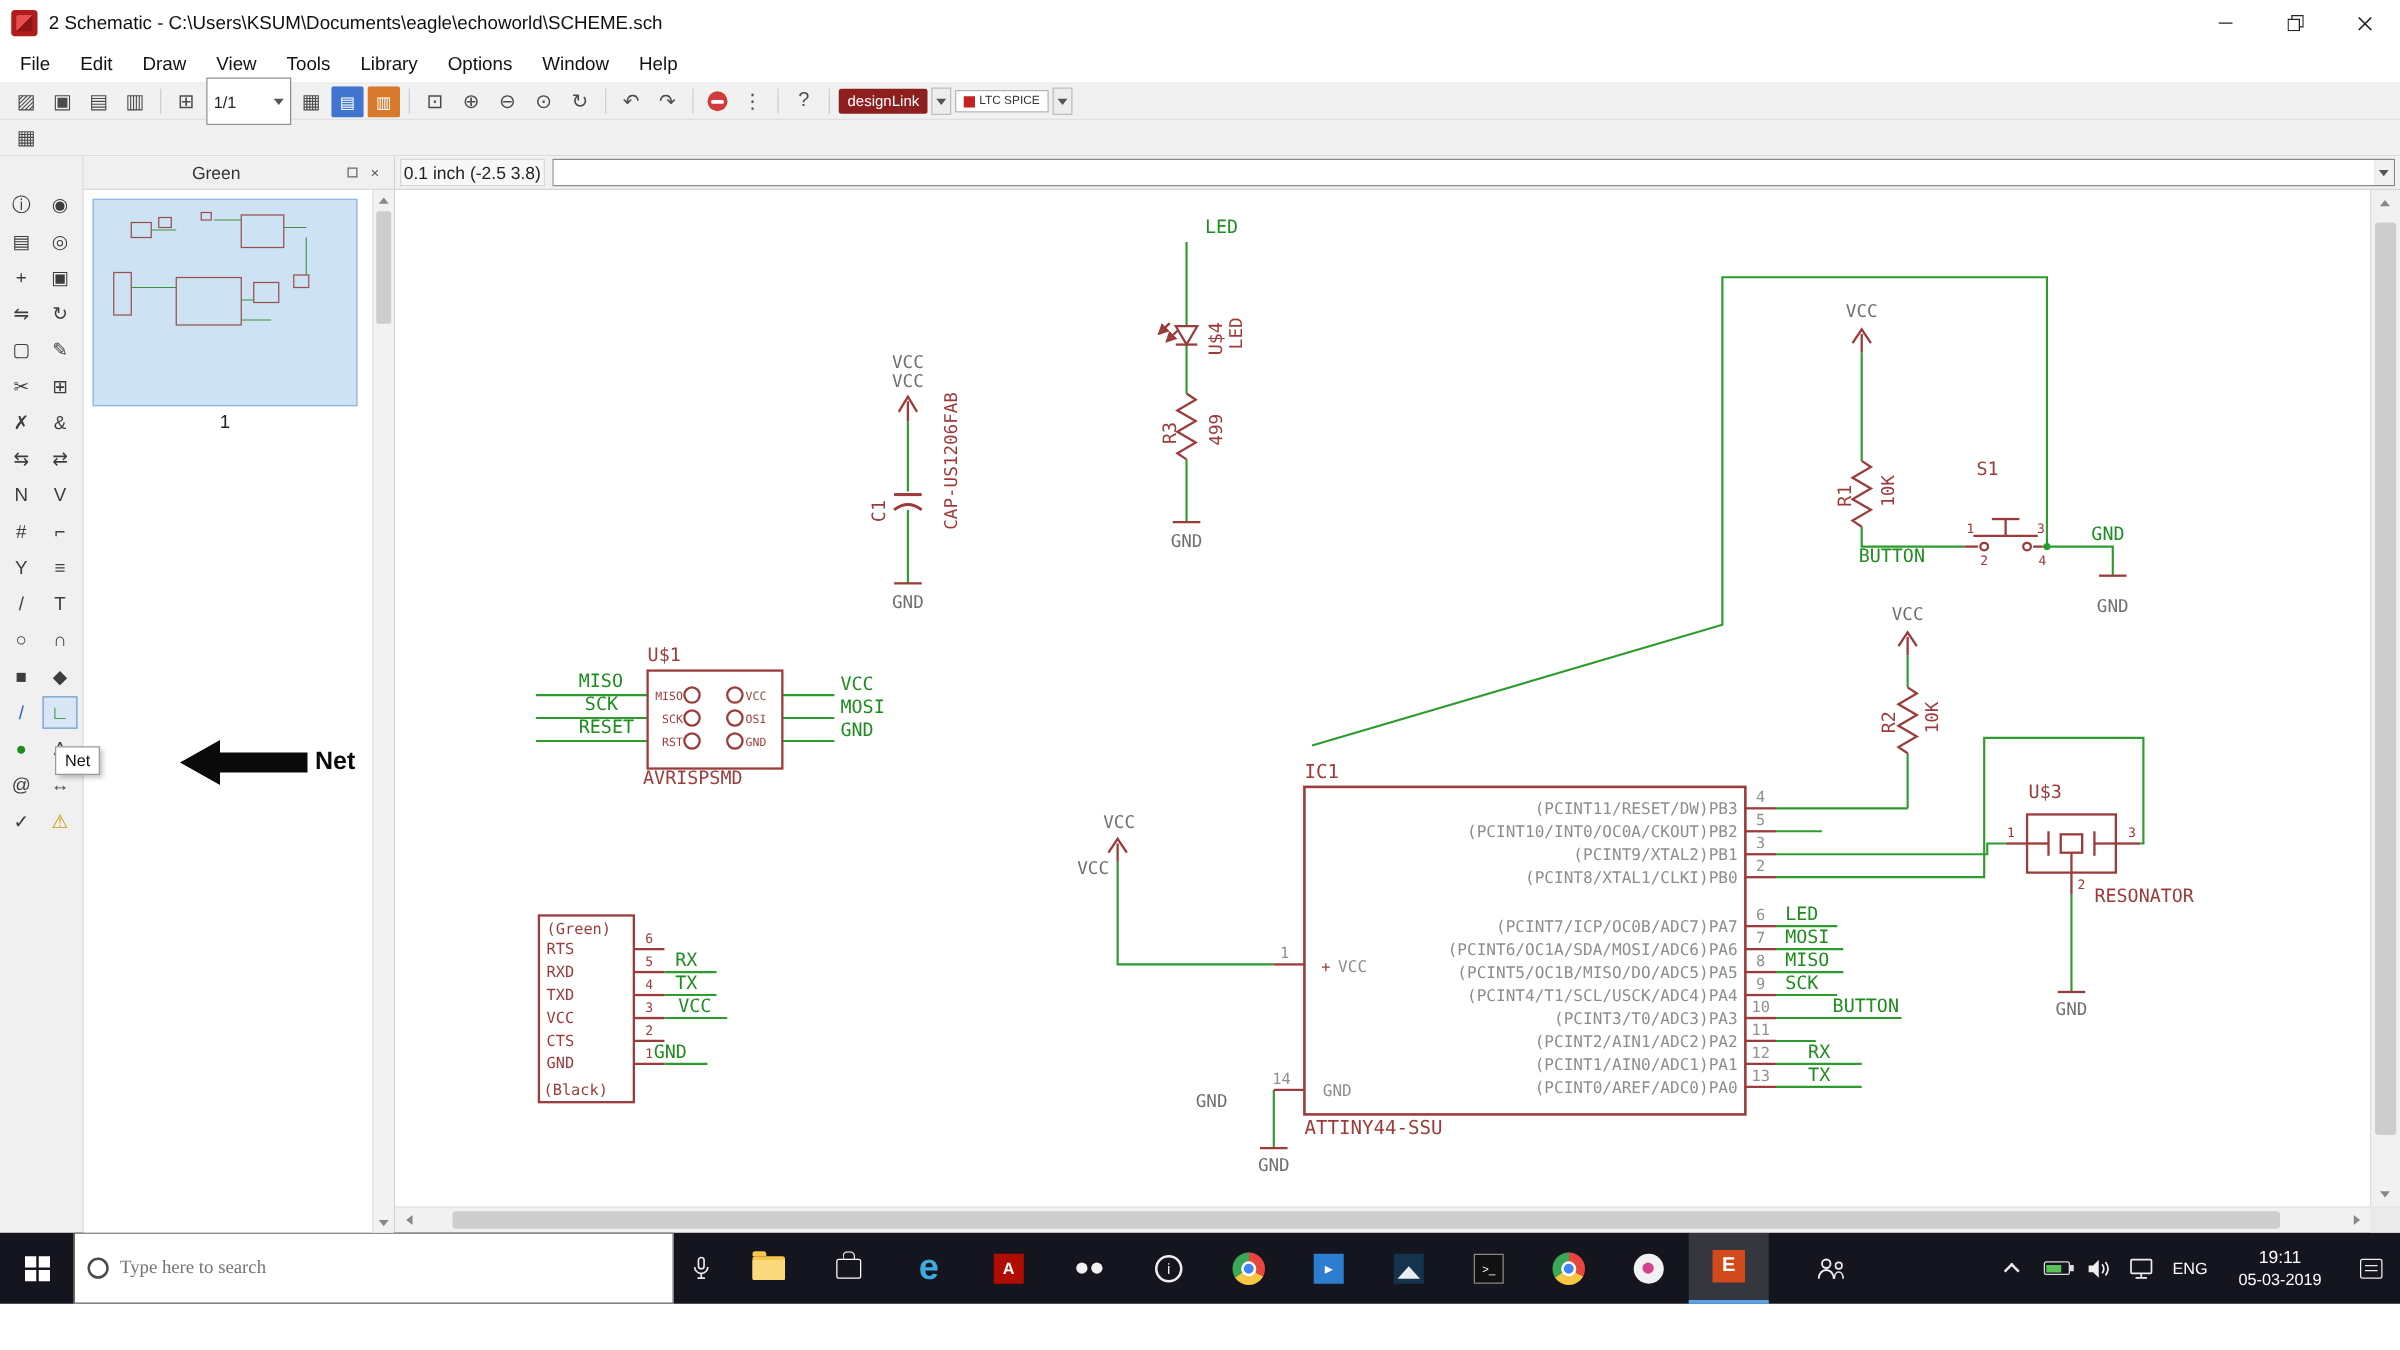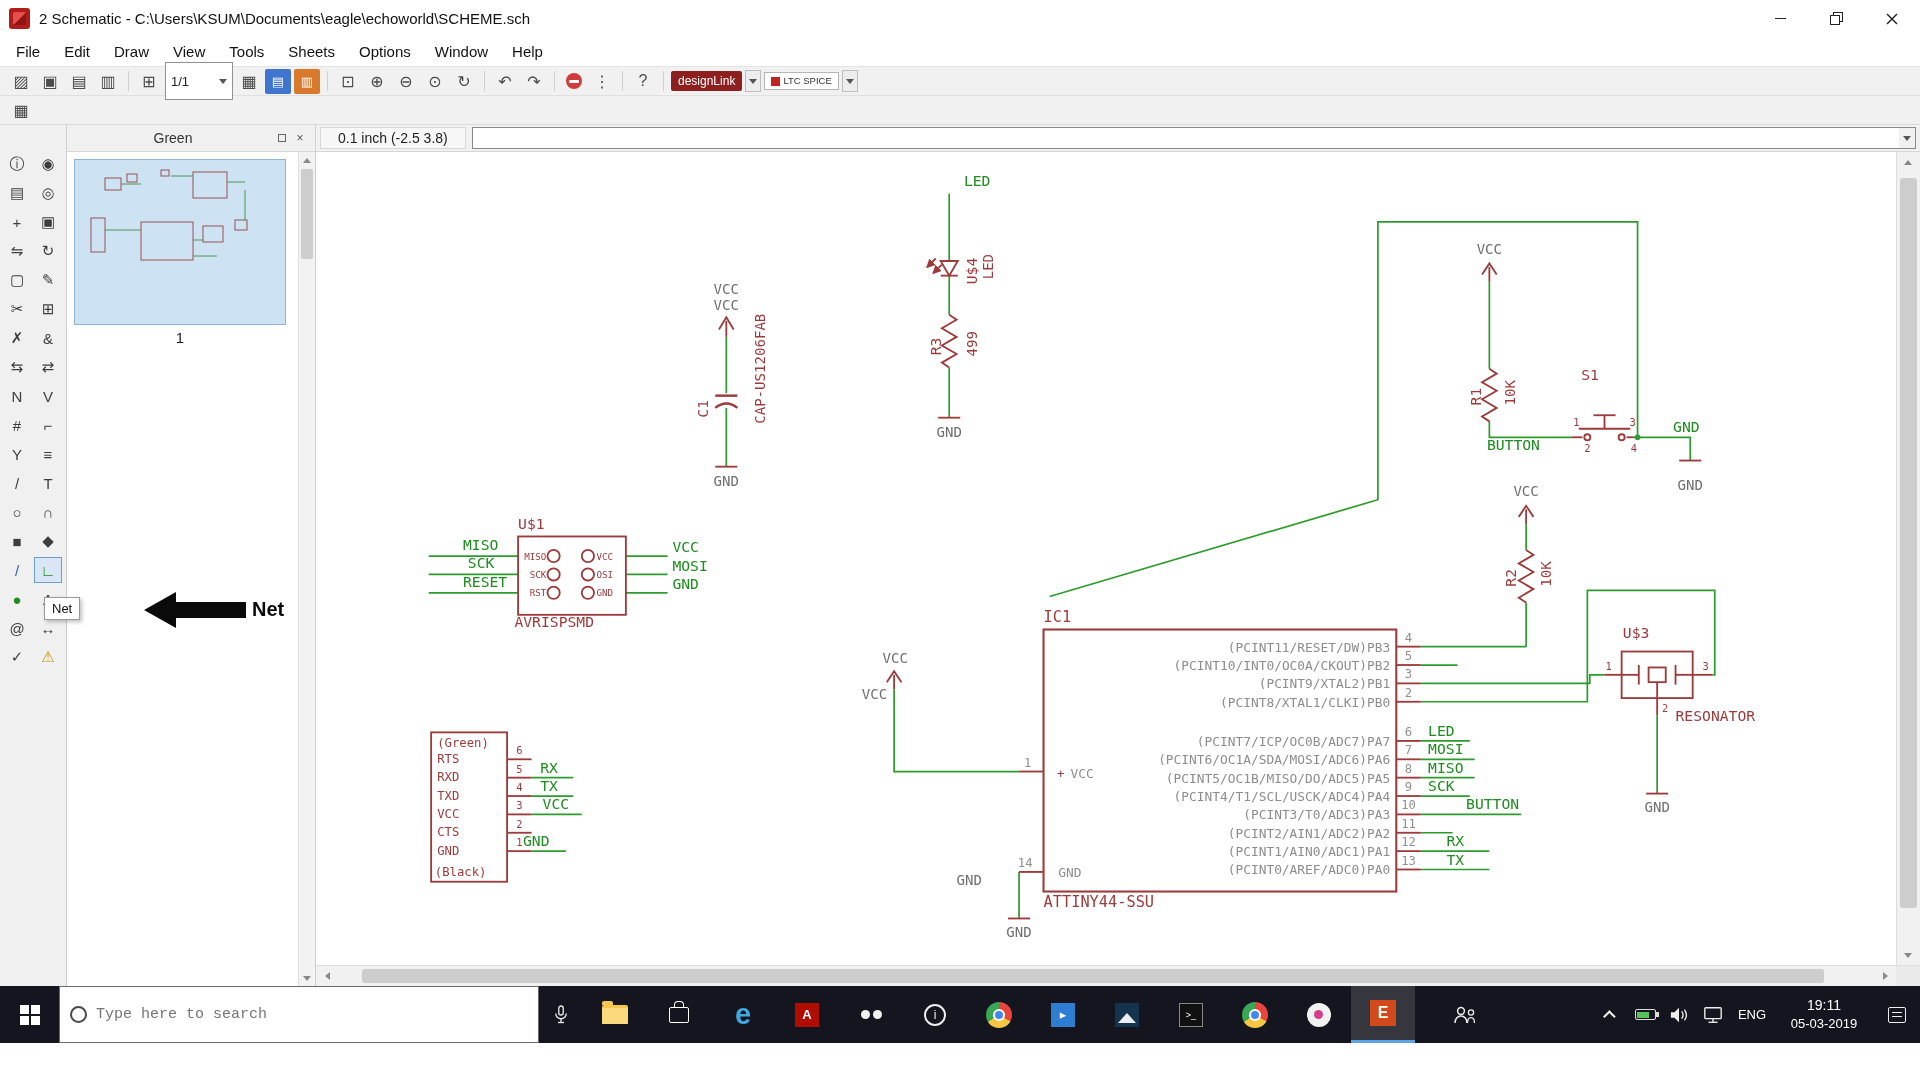--- a/index.html
+++ b/index.html
@@ -47,21 +47,21 @@
 .sheet-label{position:absolute;left:7px;top:177px;width:212px;text-align:center;font-size:15px;color:#222}
 .pscroll{position:absolute;right:0;top:0;bottom:0;width:17px;background:#f2f2f2;border-left:1px solid #e0e0e0}
 .sarrow{position:absolute;left:0;width:16px;height:16px;display:flex;align-items:center;justify-content:center}
 .tri-up{width:0;height:0;border-left:4px solid transparent;border-right:4px solid transparent;border-bottom:5px solid #888}
 .tri-dn{width:0;height:0;border-left:4px solid transparent;border-right:4px solid transparent;border-top:5px solid #888}
 .tri-lf{width:0;height:0;border-top:4px solid transparent;border-bottom:4px solid transparent;border-right:5px solid #888}
 .tri-rt{width:0;height:0;border-top:4px solid transparent;border-bottom:4px solid transparent;border-left:5px solid #888}
 .pthumb{position:absolute;left:2px;top:17px;width:12px;height:90px;background:#cdcdcd;border-radius:2px}
 .canvas-col{flex:1;display:flex;flex-direction:column}
 .commandbar{height:27px;background:#f1f1f1;display:flex;align-items:center;border-bottom:1px solid #d5d5d5;padding:0 4px;gap:6px}
-.coords{font-size:14px;color:#222;padding:2px 17px;background:#f7f7f7;border:1px solid #d8d8d8;white-space:nowrap}
+.coords{font-size:14px;color:#222;padding:2px 2px;background:#f7f7f7;border:1px solid #d8d8d8;white-space:nowrap}
 .cmdwrap{flex:1;height:22px;background:#fff;border:1px solid #8a8a8a;display:flex;align-items:center}
 .cmdwrap input{flex:1;border:none;outline:none;height:100%;font-size:13px;padding:0 6px;font-family:"Liberation Sans",sans-serif}
 .canvas{position:relative;height:813px;background:#fff;overflow:hidden}
 svg.schem{position:absolute;left:0;top:0}
 .vscroll{position:absolute;right:0;top:0;width:24px;height:813px;background:#f1f1f1;border-left:1px solid #ddd}
 .vthumb{position:absolute;left:3px;top:26px;width:17px;height:730px;background:#cdcdcd;border-radius:3px}
 .hscrollrow{height:21px;display:flex;background:#f1f1f1;border-top:1px solid #ddd}
 .htrack{position:relative;flex:1}
 .hthumb{position:absolute;left:24px;right:50px;top:3px;height:14px;background:#cdcdcd;border-radius:3px}
 .harrow{width:22px;display:flex;align-items:center;justify-content:center}
@@ -82,21 +82,21 @@
 .supply{fill:#6f6f6f;font-size:11.5px}
 .wire{stroke:#2d9b2d;stroke-width:1.4;fill:none}
 
 .taskbar{height:57px;background:#15151f;display:flex;align-items:stretch;color:#fff}
 .tb-slot{width:64px;display:flex;align-items:center;justify-content:center}
 .startbtn{width:59px;display:flex;align-items:center;justify-content:center}
 .ic-win{display:grid;grid-template-columns:9px 9px;grid-template-rows:9px 9px;gap:2px}
 .ic-win span{background:#fff}
 .searchbox{width:480px;background:#fff;margin:0;display:flex;align-items:center;padding:0 10px;gap:9px;border:1px solid #6a6a6a}
 .ic-ring{width:17px;height:17px;border:2px solid #4a4a4a;border-radius:50%;flex:none}
-.searchbox input{border:none;outline:none;flex:1;font-size:15px;color:#555;font-family:Liberation Mono, monospace}
+.searchbox input{border:none;outline:none;flex:1;font-size:15px;color:#555;font-family:Liberation Serif, serif}
 .micslot{width:44px;display:flex;align-items:center;justify-content:center}
 .slot-active{background:rgba(255,255,255,.14);border-bottom:3px solid #5ca3e6}
 .ic-folder{width:26px;height:19px;background:#f7c64c;border-radius:2px;position:relative}
 .ic-folder::before{content:"";position:absolute;top:-4px;left:0;width:11px;height:4px;background:#f7c64c;border-radius:2px 2px 0 0}
 .ic-folder::after{content:"";position:absolute;left:0;right:0;top:3px;bottom:0;background:#fbda7e;border-radius:1px}
 .ic-store{width:20px;height:16px;border:1.5px solid #fff;border-radius:2px;position:relative}
 .ic-store::before{content:"";position:absolute;top:-7px;left:4px;width:8px;height:6px;border:1.5px solid #fff;border-bottom:none;border-radius:4px 4px 0 0}
 .ic-edge{font-size:29px;font-weight:bold;color:#3fa9e0;line-height:1}
 .ic-adobe{width:24px;height:24px;background:#b00c00;color:#fff;font-size:13px;font-weight:bold;display:flex;align-items:center;justify-content:center}
 .ic-oo{display:flex;gap:3px}
@@ -152,21 +152,21 @@
       </div>
     </div>
   </div>
 
   <div class="menubar">
     <div class="menu-item">File</div>
     <div class="menu-item">Edit</div>
     <div class="menu-item">Draw</div>
     <div class="menu-item">View</div>
     <div class="menu-item">Tools</div>
-    <div class="menu-item">Sheets</div>
+    <div class="menu-item">Library</div>
     <div class="menu-item">Options</div>
     <div class="menu-item">Window</div>
     <div class="menu-item">Help</div>
   </div>
 
   <div class="toolbar">
     <div class="tbtn">▨</div>
     <div class="tbtn">▣</div>
     <div class="tbtn">▤</div>
     <div class="tbtn">▥</div>

